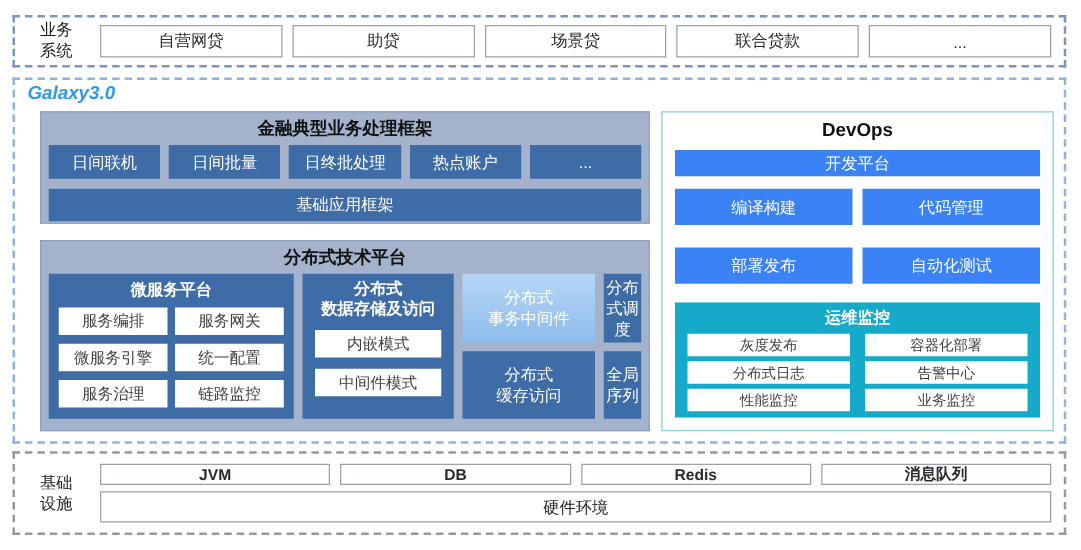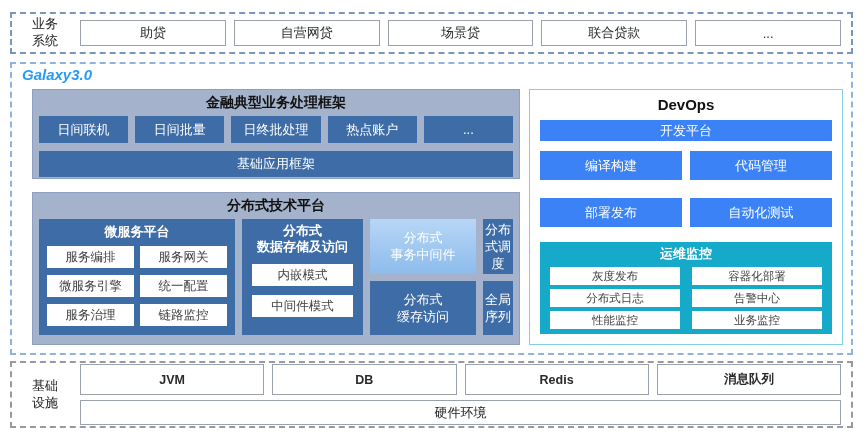--- a/index.html
+++ b/index.html
@@ -54,21 +54,21 @@
     color: #2a2a2a;
   }
   .infra-col {
     flex: 1;
     display: flex;
     flex-direction: column;
     gap: 5px;
     margin-left: 18px;
   }
   .infra-row { display: flex; gap: 8px; }
-  .infra-row .wbox { height: 31px; font-weight: bold; font-size: 12.5px; }
+  .infra-row .wbox { height: 17px; font-weight: bold; font-size: 12.5px; }
   .infra-bar { height: 25px; border: 1px solid #9aa1ab; background: #fff;
     display: flex; align-items: center; justify-content: center; font-size: 13px; }
 
   
   .galaxy {
     position: absolute;
     left: 10px; top: 62px;
     width: 843px; height: 293px;
     border: 2px dashed #8fb3dd;
   }
@@ -212,22 +212,22 @@
   .ops-grid .inbox { height: 18px; font-size: 11.5px; }
 </style>
 </head>
 <body>
 
 <div class="canvas">
 
   <div class="band band-top">
     <div class="band-label">业务系统</div>
     <div class="band-boxes">
+      <div class="wbox">自营网贷</div>
       <div class="wbox">助贷</div>
-      <div class="wbox">自营网贷</div>
       <div class="wbox">场景贷</div>
       <div class="wbox">联合贷款</div>
       <div class="wbox">...</div>
     </div>
   </div>
 
   <div class="galaxy">
     <div class="galaxy-label">Galaxy3.0</div>
 
     <div class="galaxy-body">

